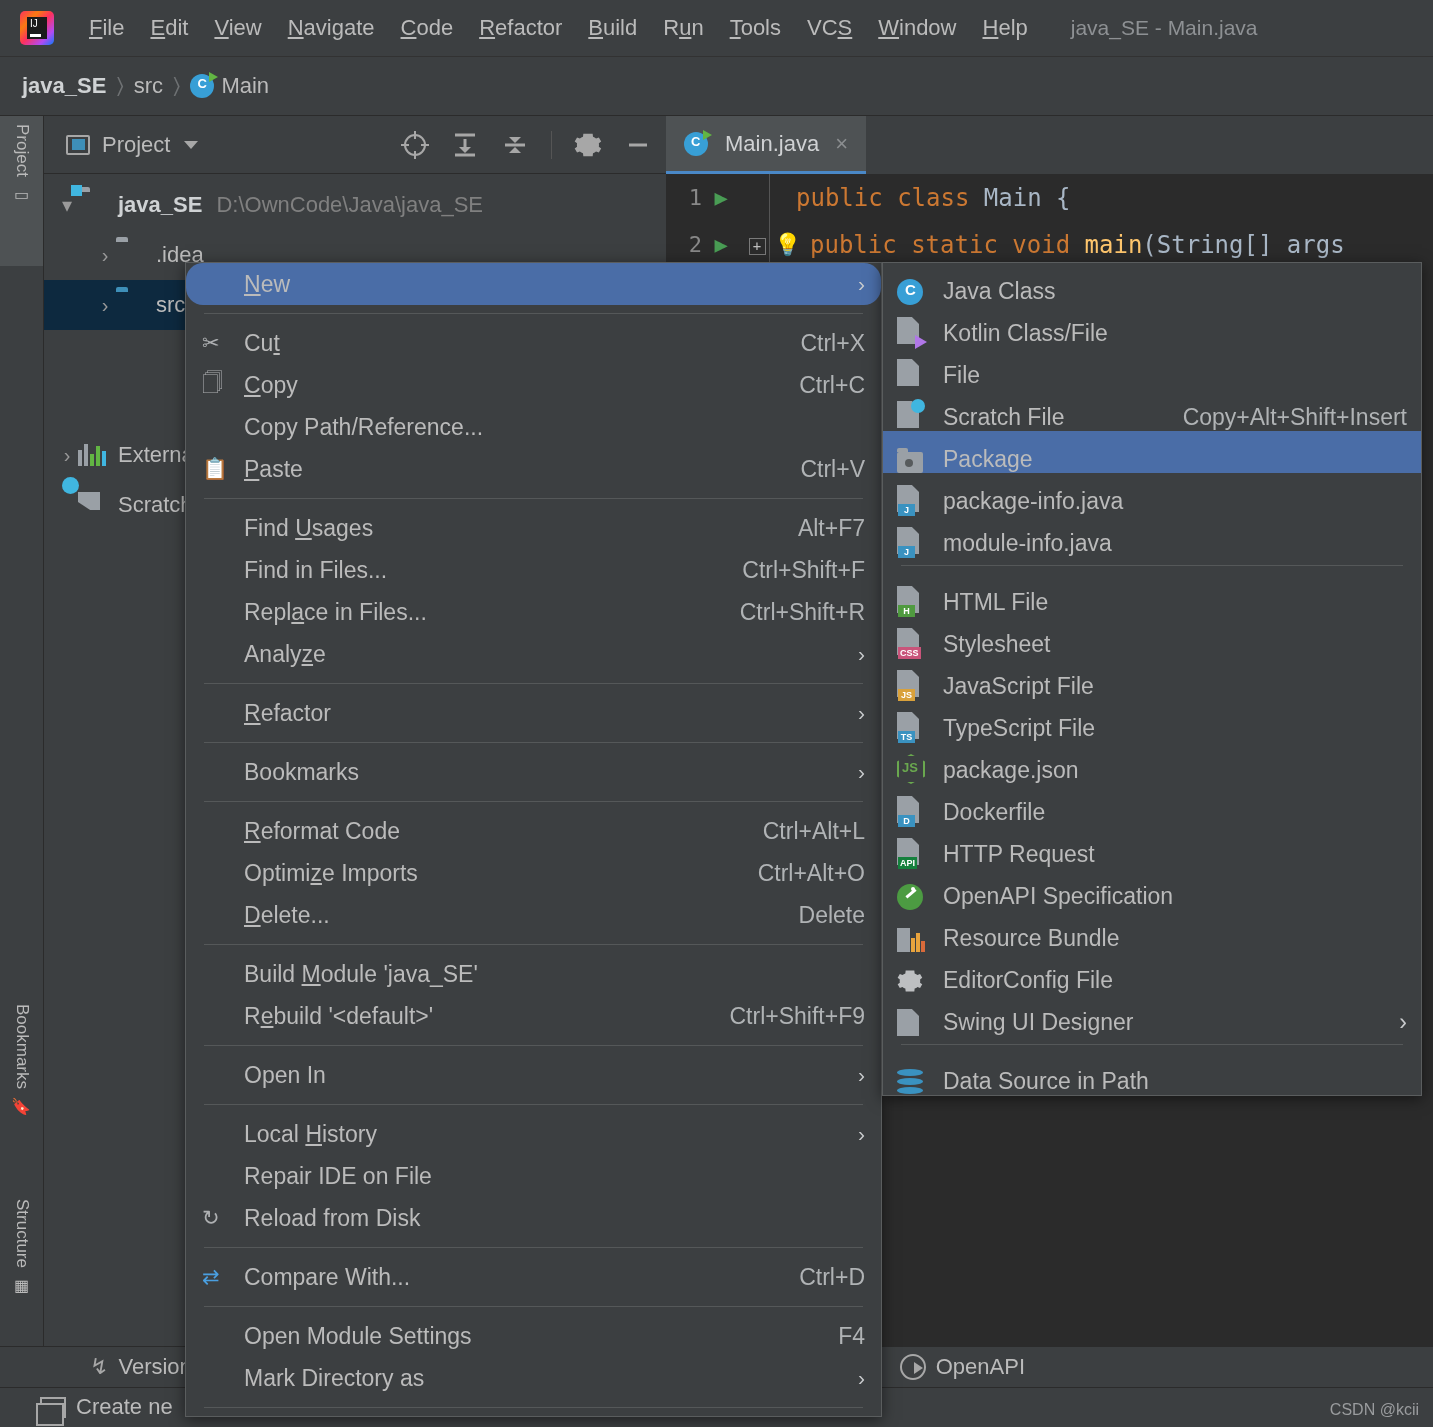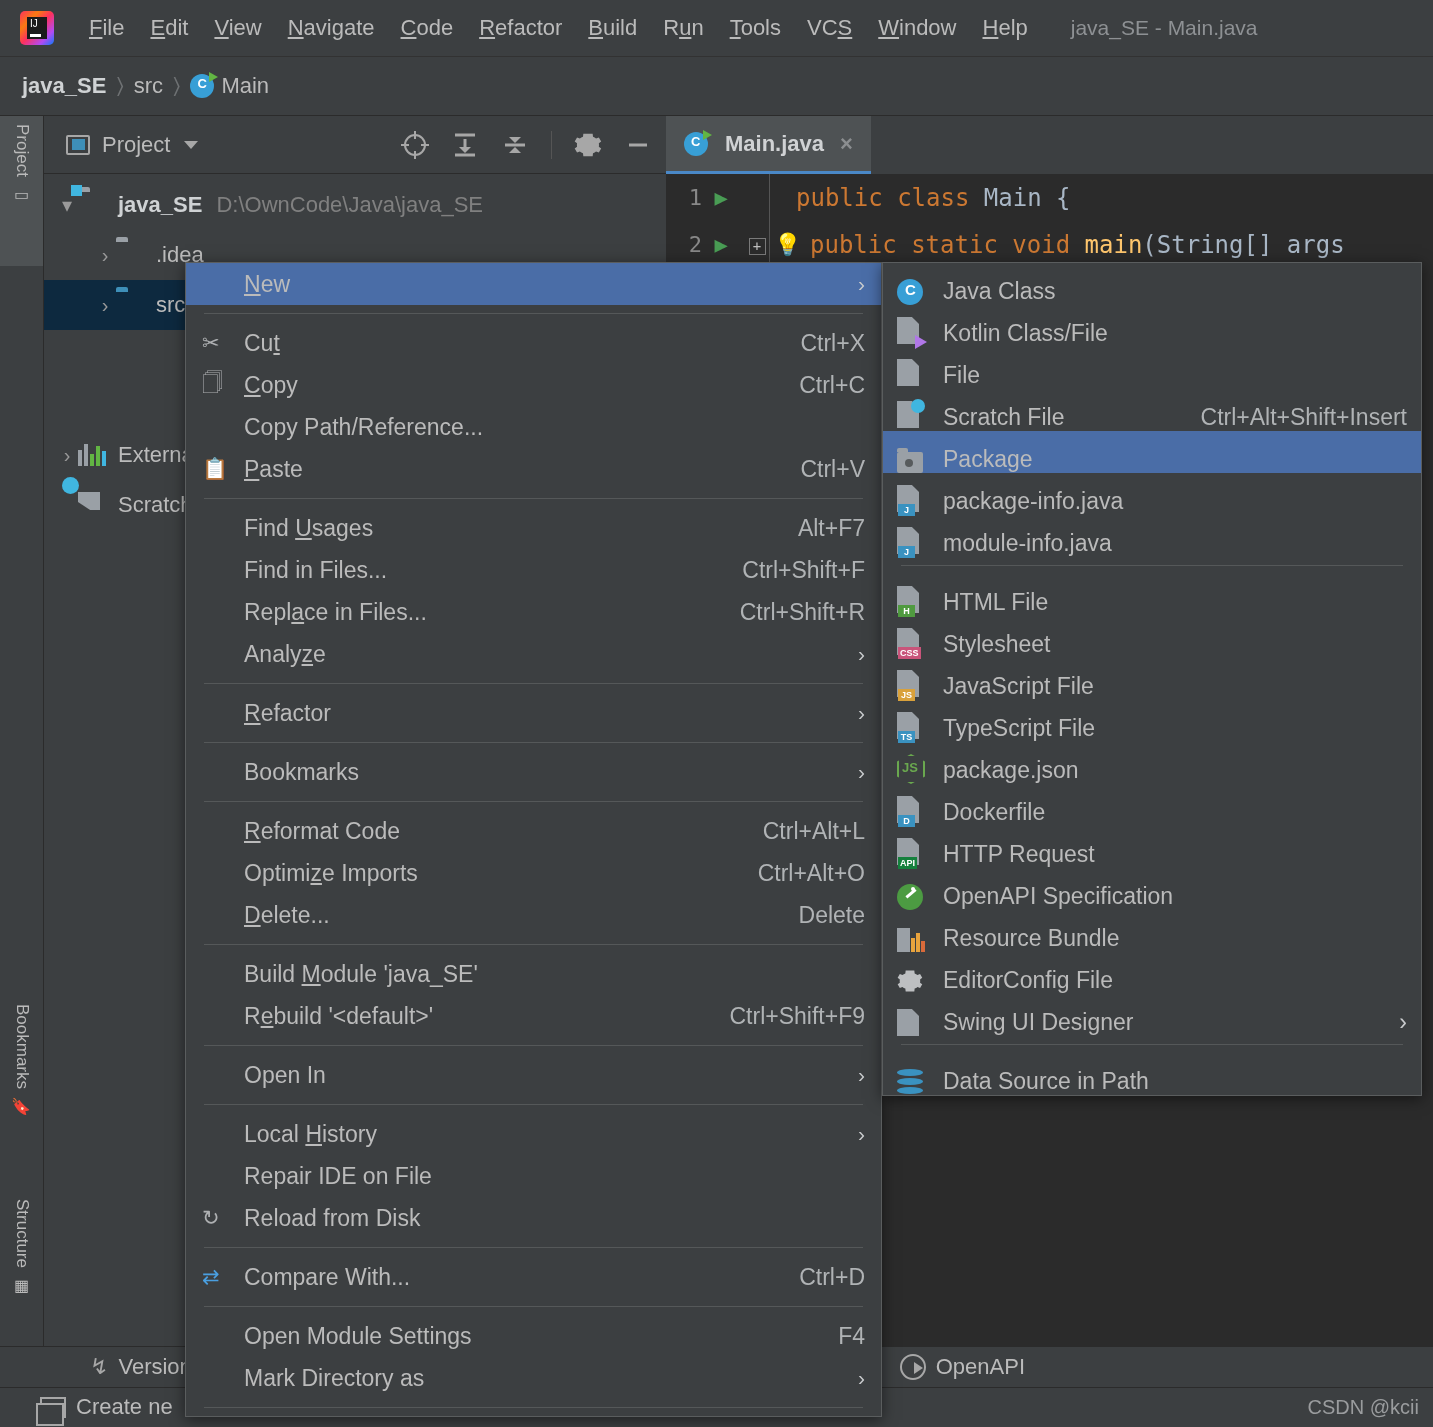--- a/index.html
+++ b/index.html
@@ -128,21 +128,21 @@
   .scratchic{width:26px;height:24px;position:relative;}
   .scratchic .sh{position:absolute;left:0;top:0;width:22px;height:18px;background:#9aa0a6;
      clip-path: polygon(0 0,100% 0,100% 100%,55% 100%, 0 55%);}
   .scratchic .cl{position:absolute;right:-1px;bottom:-2px;width:17px;height:17px;border-radius:50%;background:#40b6e0;}
 
   
   .editor {
     position: absolute; left: 666px; top: 116px; width: 767px; height: 1230px;
     background: #2b2b2b;
   }
-  .tabbar { height: 58px; background:#3c3f41; display:flex; align-items:stretch;font-weight:bold; }
+  .tabbar { height: 58px; background:#3c3f41; display:flex; align-items:stretch; }
   .tab {
     display:flex;align-items:center;gap:10px;padding:0 18px;background:#4e5254;
     border-bottom:3px solid #4a88c7; color:#d0d2d4; font-size:22px;
   }
   .tab .close{color:#8b8e90;font-size:22px;margin-left:6px;}
   .code-area { position:relative; background:#2b2b2b; height:1172px; }
   .cline { display:flex; align-items:center; height:47px; font-family:"DejaVu Sans Mono", monospace; font-size:24px; }
   .gutter-num { width:36px; text-align:right; color:#888; font-size:22px; }
   .gutter-run { width:38px; text-align:center; color:#499c54; font-size:22px; }
   .gutter-fold { width:34px; text-align:center; color:#9a9a9a; font-size:17px; }
@@ -158,21 +158,21 @@
   .ctxmenu {
     position:absolute; left:185px; top:262px; width:697px;
     background:#3c3f41; border:1px solid #5a5d5e;
     color:#bbbbbb; font-size:23px; z-index:50;
     box-shadow:0 3px 14px rgba(0,0,0,.5);
   }
   .mi {
     display:flex; align-items:center; height:42px; padding:0 16px 0 16px;
     white-space:nowrap;
   }
-  .mi.hl { background:#4a6da7; }
+  .mi.hl { background:#4a6da7;border-radius:17px; }
   .mi .ic { width:42px; flex:0 0 auto; color:#aeb0b2; font-size:21px; display:flex;align-items:center;}
   .mi .lab { flex:1 1 auto; }
   .mi .sc { color:#b0b3b5; margin-left:28px; }
   .mi .chev { color:#c9cbcd; font-size:21px; margin-left:20px;}
   .msep { height:1px; background:#555859; margin:8px 18px; }
   .und { text-decoration: underline; }
 
   
   .submenu {
     position:absolute; left:882px; top:262px; width:540px;
@@ -219,21 +219,21 @@
   .dbic i{position:absolute;left:0;width:26px;height:7px;border-radius:50%;background:#3a92c0;}
 
   
   .statusbar {
     position:absolute; left:0; bottom:0; width:1433px; height:81px; background:#3c3f41;
     border-top:1px solid #2b2b2b;
   }
   .sb-row { display:flex; align-items:center; height:40px; color:#bbbbbb; font-size:22px; }
   .sb-item { display:flex; align-items:center; gap:10px; padding:0 18px; white-space:nowrap; }
   .sb-sep { position:absolute; left:0; top:40px; width:1433px; height:1px; background:#2b2b2b; }
-  .watermark { position:absolute; right:14px; bottom:8px; color:#9a9c9e; font-size:20px; }
+  .watermark { position:absolute; right:14px; bottom:8px; color:#9a9c9e; font-size:16px; }
   .term-ic{width:26px;height:21px;border:2px solid #a7a7a7;position:relative;}
   .term-ic::before{content:"";position:absolute;left:-6px;top:4px;width:24px;height:19px;border:2px solid #a7a7a7;background:#3c3f41;}
   .branch-ic{color:#a7a7a7;font-size:22px;}
   .prof-ic{width:26px;height:26px;border-radius:50%;border:2px solid #a7a7a7;position:relative;}
   .prof-ic::after{content:"";position:absolute;left:12px;top:6px;width:0;height:0;
      border-left:9px solid #a7a7a7;border-top:6px solid transparent;border-bottom:6px solid transparent;}
 </style>
 </head>
 <body>
 
@@ -610,21 +610,21 @@
       <span class="lab">File</span>
     </div>
     <div class="smi">
       <span class="ic">
           <span class="ft scr">
             <span class="pg"></span>
             <span class="cl"></span>
           </span>
         </span>
       <span class="lab">Scratch File</span>
-      <span class="sc">Ctrl+Alt+Shift+Insert</span>
+      <span class="sc">Copy+Alt+Shift+Insert</span>
     </div>
     <div class="smi hl">
       <span class="ic">
           <span class="pkgfolder"></span>
         </span>
       <span class="lab">Package</span>
     </div>
     <div class="smi">
       <span class="ic">
           <span class="ft">

